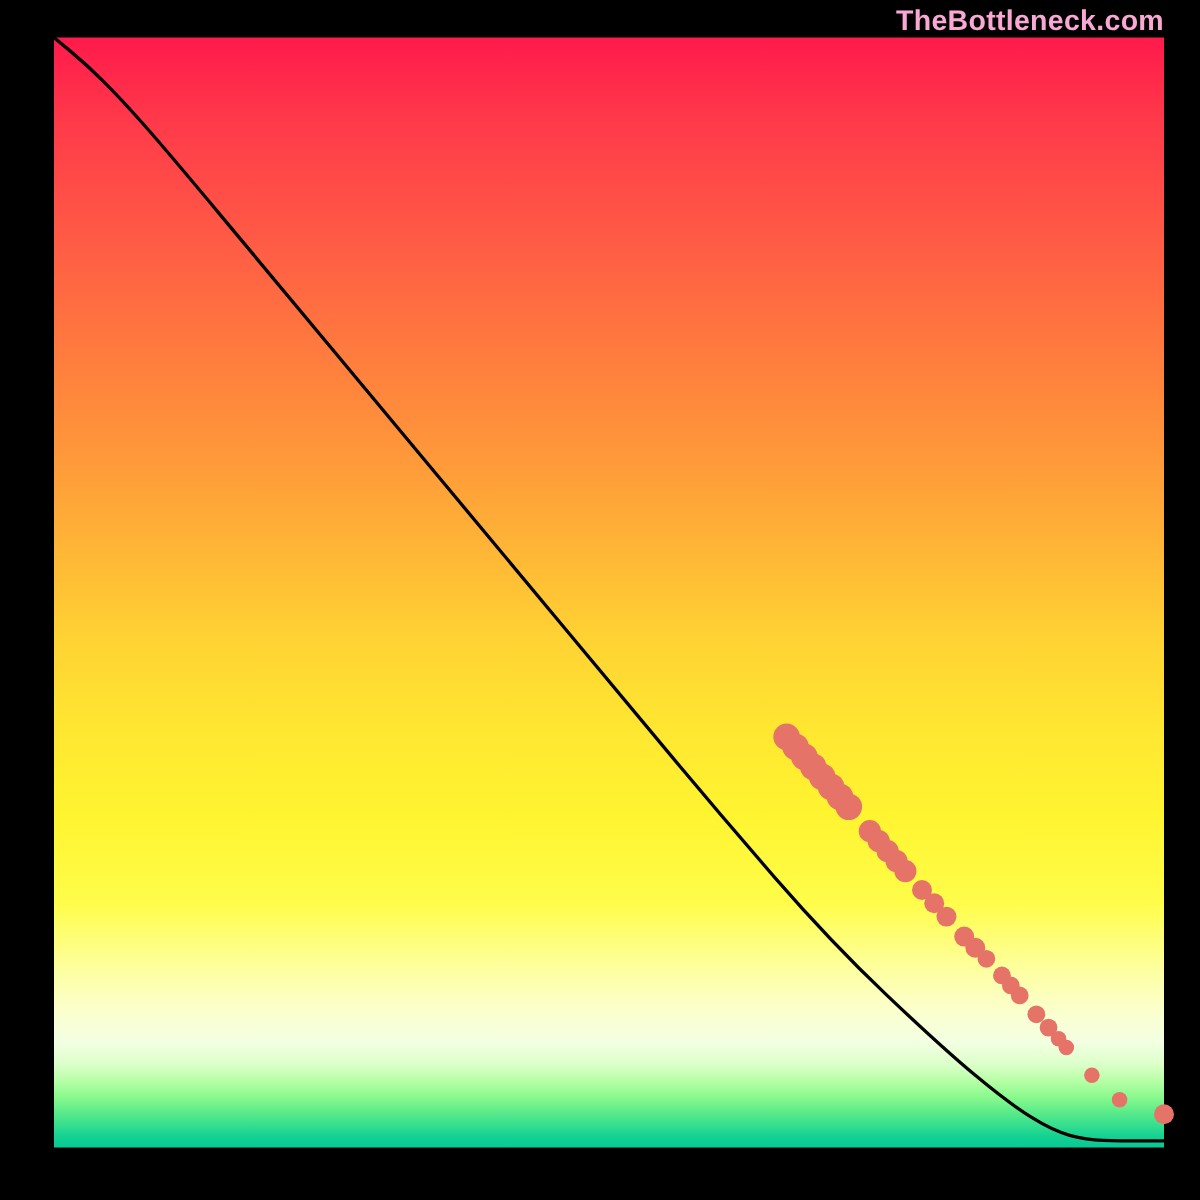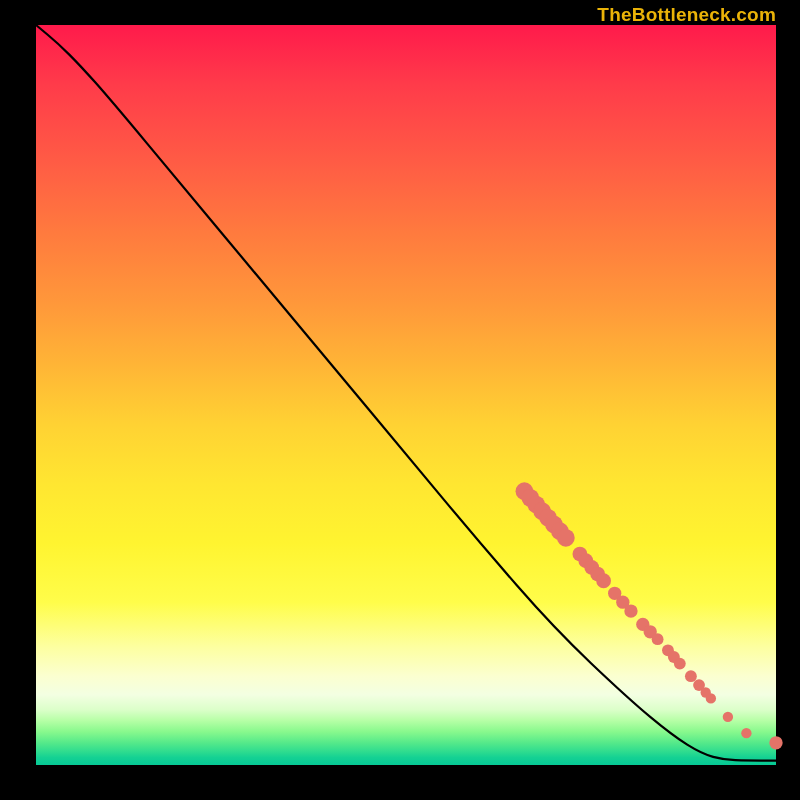--- a/index.html
+++ b/index.html
@@ -49,21 +49,21 @@
       #06c995 100%
     );
   }
   .attribution {
     position: absolute;
     top: 4px;
     right: 24px;
     font-family: Arial, Helvetica, sans-serif;
     font-size: 19px;
     font-weight: 600;
-    color: #eab308;
+    color: #f9a8d4;
     letter-spacing: 0.2px;
   }
   svg.chart-svg {
     position: absolute;
     left: 0;
     top: 0;
     width: 740px;
     height: 740px;
     overflow: visible;
   }

